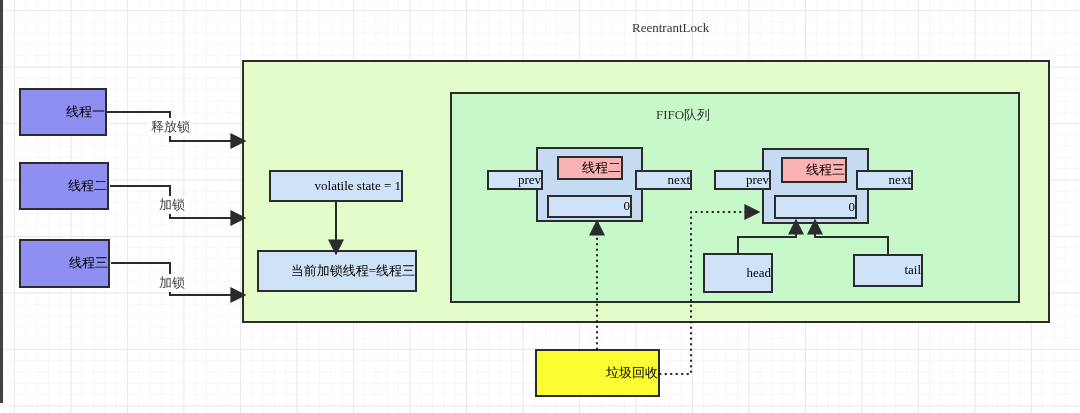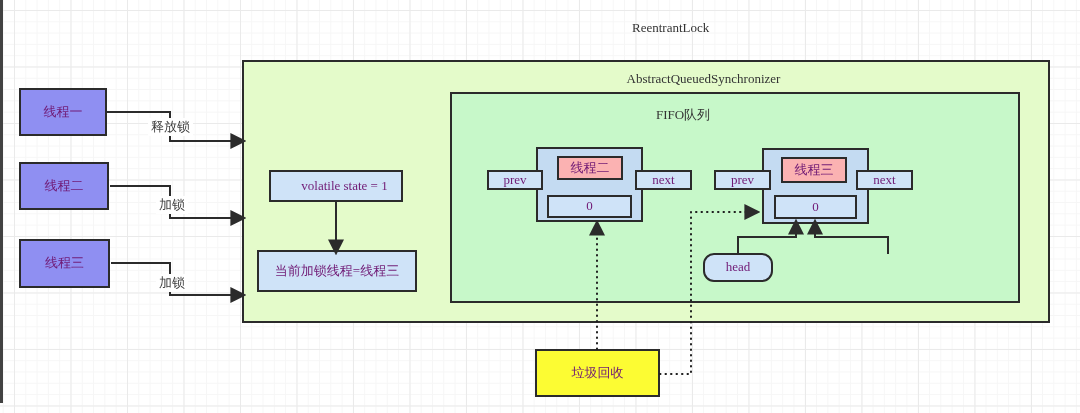--- a/index.html
+++ b/index.html
@@ -19,23 +19,23 @@
       linear-gradient(to bottom, #f6f6f6 1px, transparent 1px);
     background-size:56.5px 56.5px,56.5px 56.5px,11.3px 11.3px,11.3px 11.3px;
     background-position:14px 10px;
     color:#333;
     font-size:13px;
     font-family:Liberation Serif, serif;
   }
   .shape{
     position:absolute;box-sizing:border-box;
     border:2px solid #2b2b2b;
-    display:flex;align-items:center;justify-content:center;
+    display:flex;align-items:center;justify-content:flex-end;
     text-align:center;line-height:1.15;
-    color:#701a75;
+    color:#000000;
   }
   .purple{background:#8f8ff2;}
   .blue{background:#cfe3f8;}
   .nodeblue{background:#c4dbf2;}
   .pink{background:#fbb2b2;}
   .green-outer{background:#e4fbca;}
   .green-inner{background:#c7f8c9;}
   .yellow{background:#fcfc33;}
   .container-label{
     position:absolute;left:0;right:0;
@@ -58,21 +58,20 @@
 </head>
 <body>
 
 <div class="canvas">
 
   <div class="strip" style="left:0;top:10;width:3px;height:403px;"></div>
 
   <div class="title" style="left:632px;top:20px;">ReentrantLock</div>
 
   <div class="shape green-outer" style="left:242px;top:60px;width:808px;height:263px;"></div>
-  <div class="container-label" style="left:242px;width:808px;top:71px;padding-left:115px;box-sizing:border-box;">AbstractQueuedSynchronizer</div>
 
   <div class="shape green-inner" style="left:450px;top:92px;width:570px;height:211px;"></div>
   <div class="container-label" style="left:450px;width:570px;top:106px;padding-right:104px;box-sizing:border-box;">FIFO队列</div>
 
   <div class="shape purple" style="left:19px;top:88px;width:88px;height:48px;">
     <span>线程一</span>
   </div>
   <div class="shape purple" style="left:19px;top:162px;width:90px;height:48px;">
     <span>线程二</span>
   </div>
@@ -108,22 +107,25 @@
   <div class="shape blue" style="left:774px;top:195px;width:83px;height:24px;">
     <span>0</span>
   </div>
   <div class="shape blue" style="left:714px;top:170px;width:57px;height:20px;">
     <span>prev</span>
   </div>
   <div class="shape blue" style="left:856px;top:170px;width:57px;height:20px;">
     <span>next</span>
   </div>
 
-  <div class="shape blue" style="left:703px;top:253px;width:70px;height:29px;border-radius:11px;">
+  <div class="shape blue" style="left:703px;top:253px;width:70px;height:40px;">
     <span>head</span>
+  </div>
+  <div class="shape blue" style="left:853px;top:254px;width:70px;height:33px;">
+    <span>tail</span>
   </div>
 
   <div class="shape yellow" style="left:535px;top:349px;width:125px;height:48px;">
     <span>垃圾回收</span>
   </div>
 
   <svg class="wires" width="1080" height="413" viewBox="0 0 1080 413">
     <defs>
       <marker id="arr" viewBox="0 0 10 10" refX="1" refY="5" markerWidth="8" markerHeight="8" orient="auto-start-reverse">
         <path d="M0,0 L10,5 L0,10 z" fill="#2b2b2b"></path>

